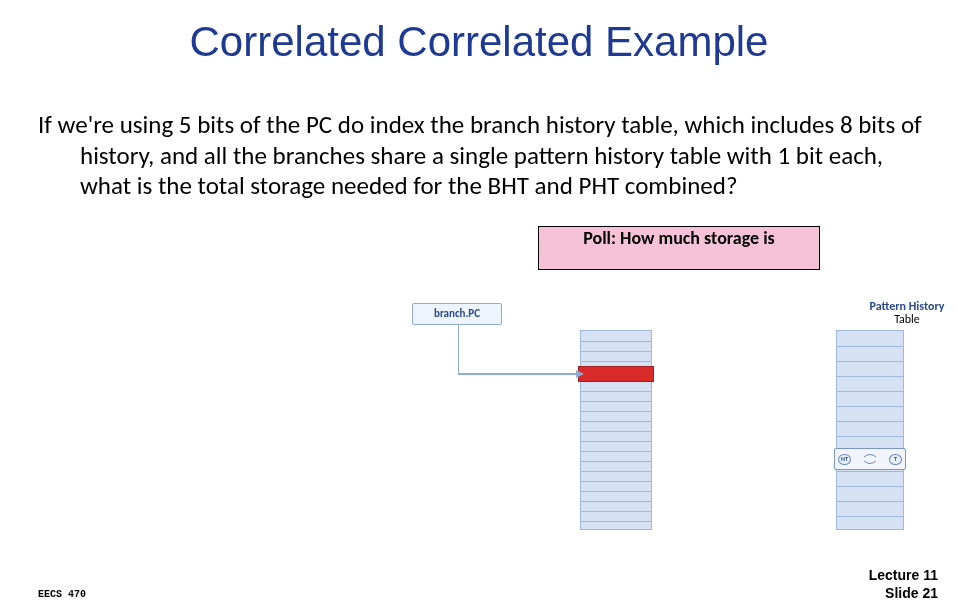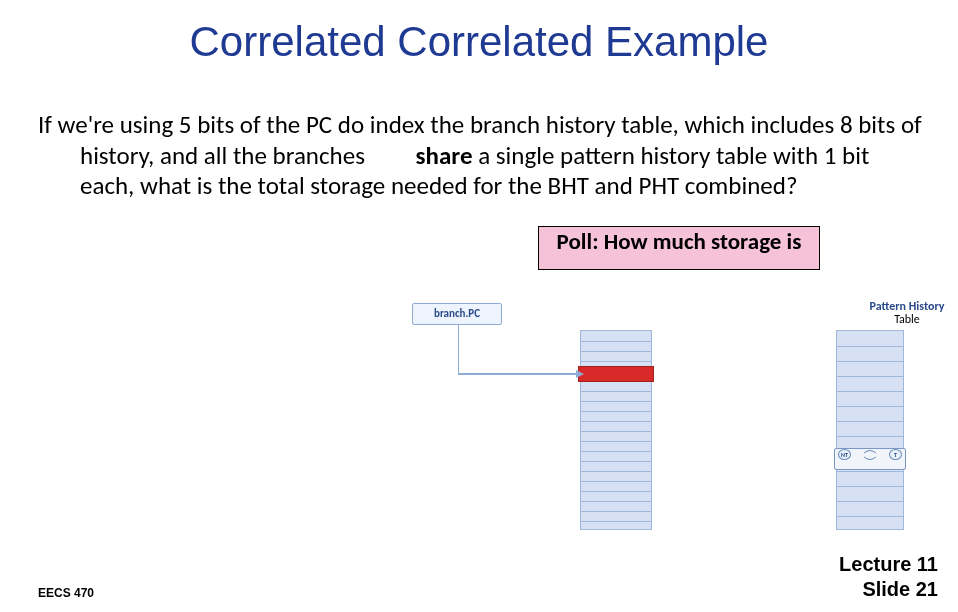--- a/index.html
+++ b/index.html
@@ -29,50 +29,50 @@
     width: 890px;
     font-size: 25px;
     color: #000;
     line-height: 1.22;
   }
   .body-text .indent {
     display: block;
     padding-left: 42px;
     text-indent: -42px;
   }
-  .share-word { font-weight: bold; margin-left: 45px; }
+  .share-word { font-weight: normal; }
   .poll-box {
     position: absolute;
     top: 226px;
     left: 538px;
     width: 282px;
     height: 44px;
     background: #f5c2d8;
     border: 1px solid #000;
     text-align: center;
-    font-size: 23px;
+    font-size: 18px;
     font-weight: bold;
     padding: 2px 4px;
     line-height: 1.1;
   }
   .footer-left {
     position: absolute;
     bottom: 12px;
     left: 38px;
-    font-family: Liberation Sans, sans-serif;
-    font-size: 12px;
+    font-family: Liberation Mono, monospace;
+    font-size: 10px;
     color: #000;
     font-weight: bold;
   }
   .footer-right {
     position: absolute;
     bottom: 10px;
     right: 20px;
     font-family: Verdana, Arial, sans-serif;
-    font-size: 20px;
+    font-size: 14px;
     color: #000;
     font-weight: bold;
     text-align: right;
     line-height: 1.25;
   }
 
   
   .diagram {
     position: absolute;
     top: 300px;
@@ -156,21 +156,21 @@
   .pht-highlight {
     position: absolute;
     top: 148px;
     left: 484px;
     width: 72px;
     height: 22px;
     background: #f1f5fb;
     border: 1px solid #7a97c6;
     border-radius: 2px;
     display: flex;
-    align-items: flex-start;
+    align-items: center;
     justify-content: center;
     gap: 12px;
   }
   .state-circle {
     width: 13px;
     height: 11px;
     border: 1px solid #6a8ab8;
     border-radius: 50%;
     background: #e8f0fa;
     font-size: 6px;

